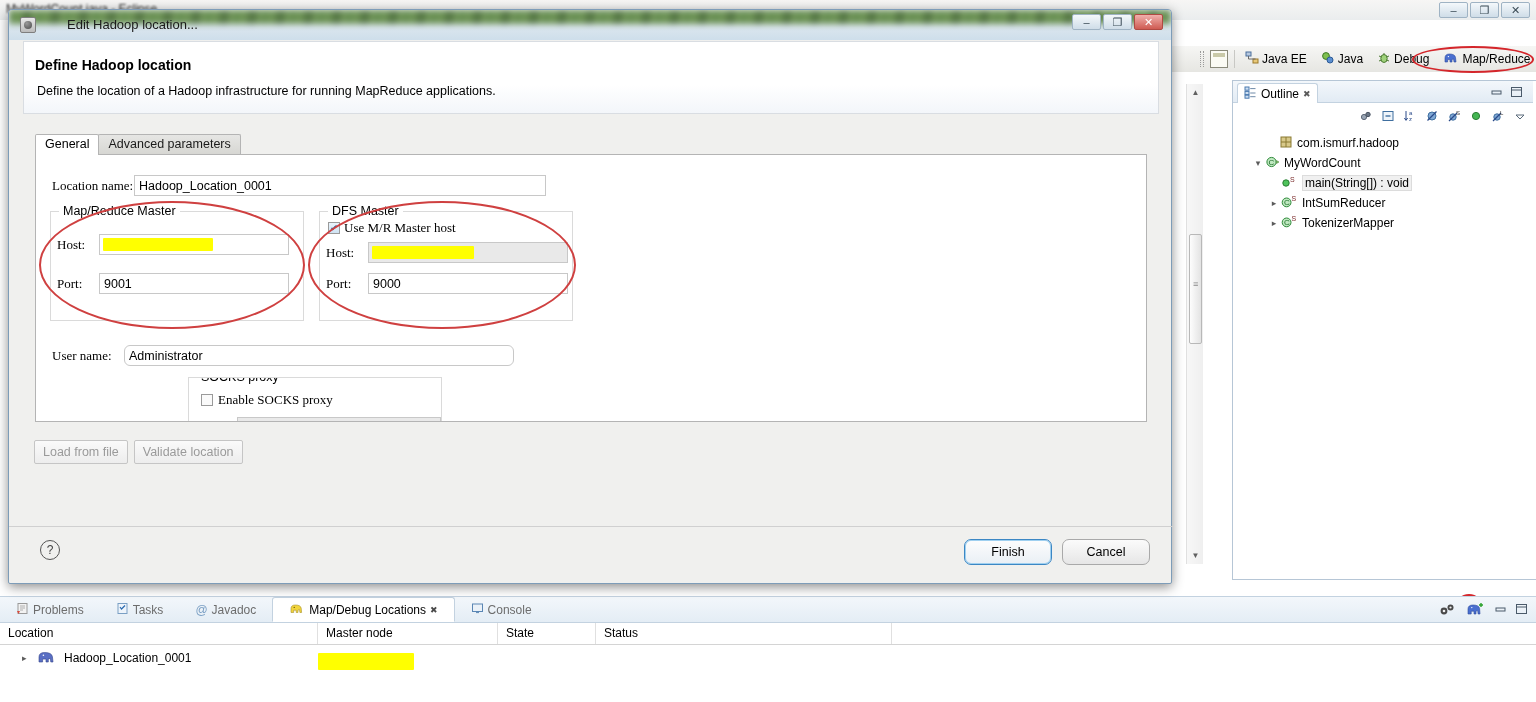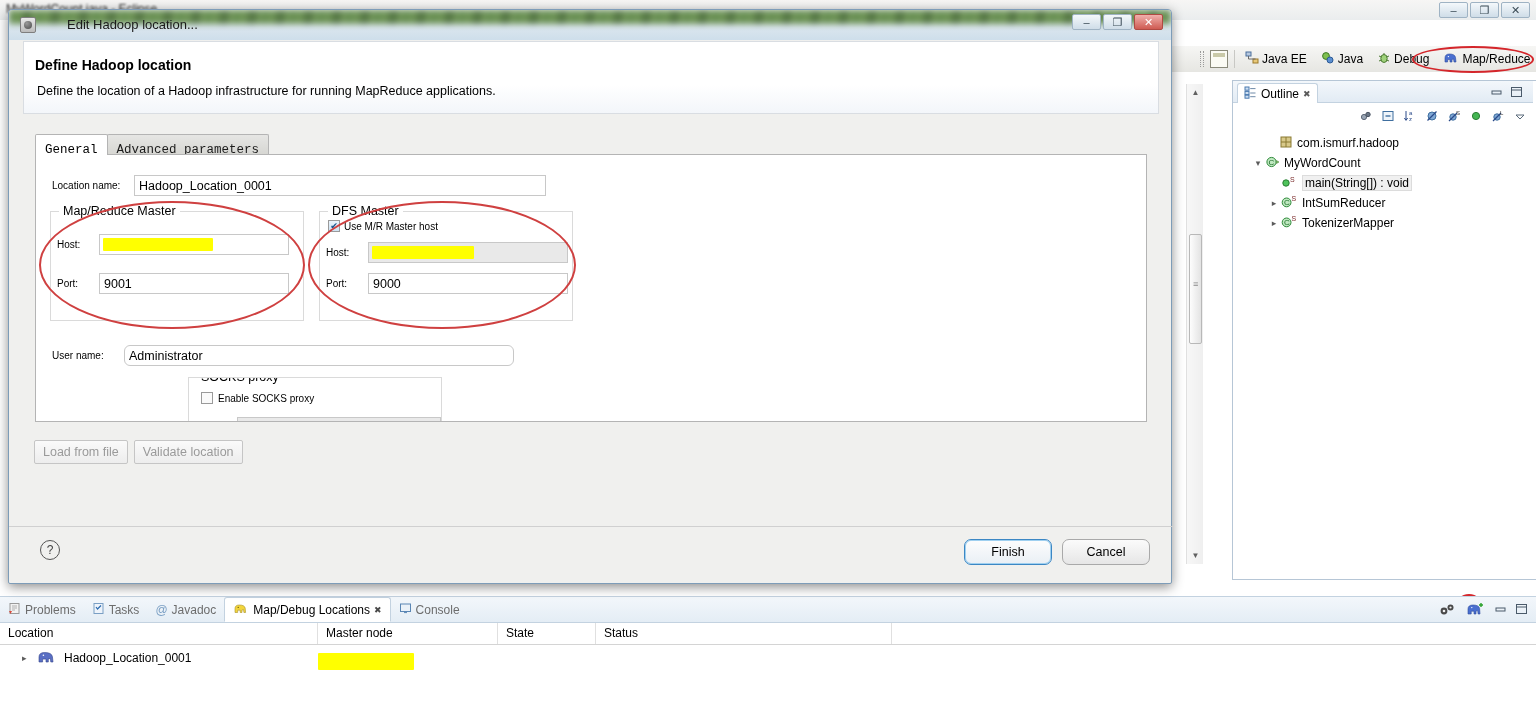--- a/index.html
+++ b/index.html
@@ -118,21 +118,21 @@
     position:absolute; left:0; top:596px; width:1536px; height:106px;
     background:#ffffff; border-top:1px solid #c3d2e0;
   }
   #bottom-tabrow {
     position:absolute; left:0; top:0; width:1536px; height:26px;
     background:linear-gradient(180deg,#f3f7fb,#e4edf5);
     border-bottom:1px solid #c3d2e0;
     display:flex; align-items:flex-end;
   }
   .btab {
-    display:flex; align-items:center; gap:4px; height:24px; padding:0 8px;
+    display:flex; align-items:center; gap:4px; height:24px; padding:0 16px;
     font-size:12px; color:#6d6d6d; white-space:nowrap;
   }
   .btab.active {
     background:#ffffff; border:1px solid #c3d2e0; border-bottom:1px solid #fff;
     border-radius:3px 3px 0 0; color:#000; height:25px;
   }
   #bottom-toolicons {
     position:absolute; right:8px; top:4px; display:flex; align-items:center; gap:8px;
   }
   #loc-table { position:absolute; left:0; top:26px; width:1536px; }
@@ -193,34 +193,34 @@
   #dlg-head-title { position:absolute; left:11px; top:15px; font-size:14px; font-weight:bold; }
   #dlg-head-sub { position:absolute; left:13px; top:42px; font-size:12.5px; }
 
   #dlg-content {
     position:absolute; left:14px; top:112px; width:1136px; height:313px;
     background:#f0f0ee;
   }
   
   #tabrow { position:absolute; left:12px; top:12px; display:flex; align-items:flex-end; }
   .dtab {
-    height:21px; padding:8px 9px 0 9px; font-size:12.5px;
-    border:1px solid #b4b4b4; border-bottom:none; border-radius:2px 2px 0 0;font-family:Liberation Mono, monospace;
+    height:21px; padding:2px 9px 0 9px; font-size:12.5px;
+    border:1px solid #b4b4b4; border-bottom:none; border-radius:2px 2px 0 0;
   }
   .dtab.active { background:#ffffff; position:relative; z-index:3; }
   .dtab.inactive { background:linear-gradient(180deg,#e6e6e4,#d6d6d2); color:#1a1a1a; margin-left:-1px; }
 
   #tabpanel {
     position:absolute; left:12px; top:32px; width:1112px; height:268px;
     background:#ffffff; border:1px solid #b4b4b4;
     overflow:hidden;
   }
 
   .field-row { position:absolute; display:flex; align-items:center; }
-  .flabel { font-size:10px; }
+  .flabel { font-size:13px;font-family:Liberation Serif, serif; }
   .finput {
     border:1px solid #c8c8c8; background:#ffffff; height:21px;
     font-size:12.5px; padding:1px 4px; font-family:"Liberation Sans", sans-serif;
     display:flex; align-items:center;
   }
   .finput.disabled { background:#e9e9e9; color:#7a7a7a; }
   .finput.placeholder { color:#b0b0b0; }
   .redact {
     position:absolute; background:#ffff00; height:12px; border-radius:1px;
   }

